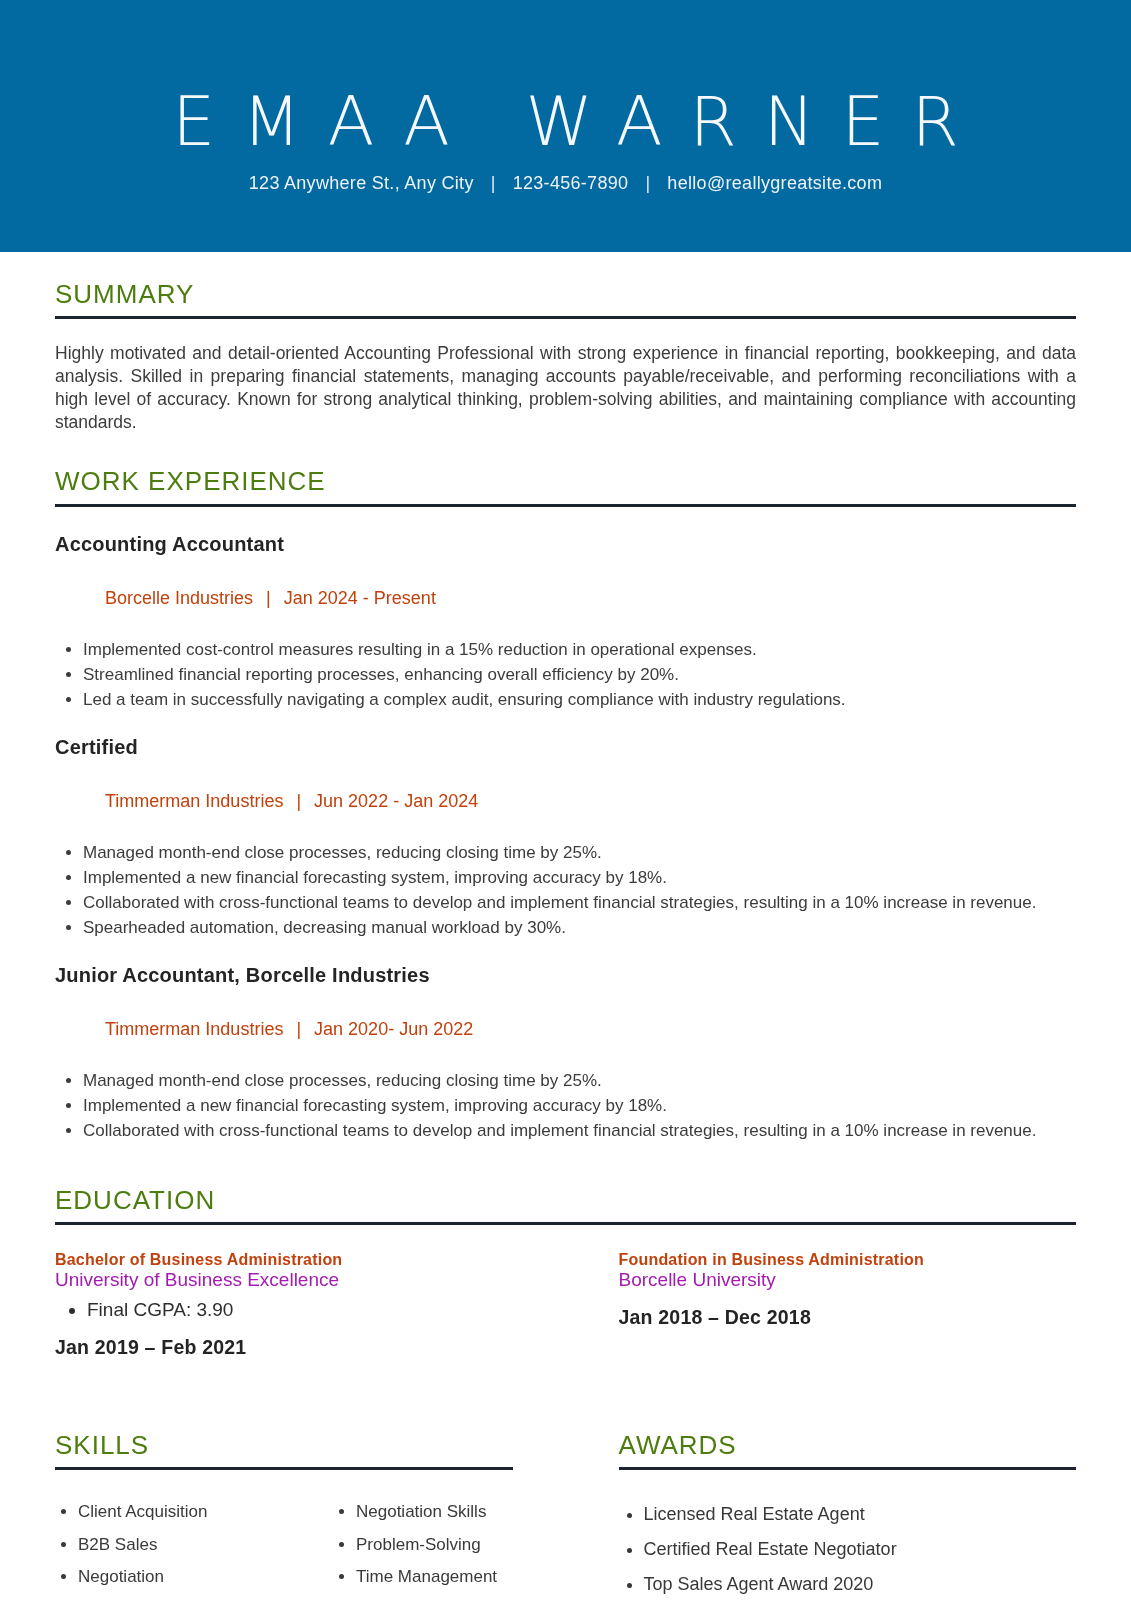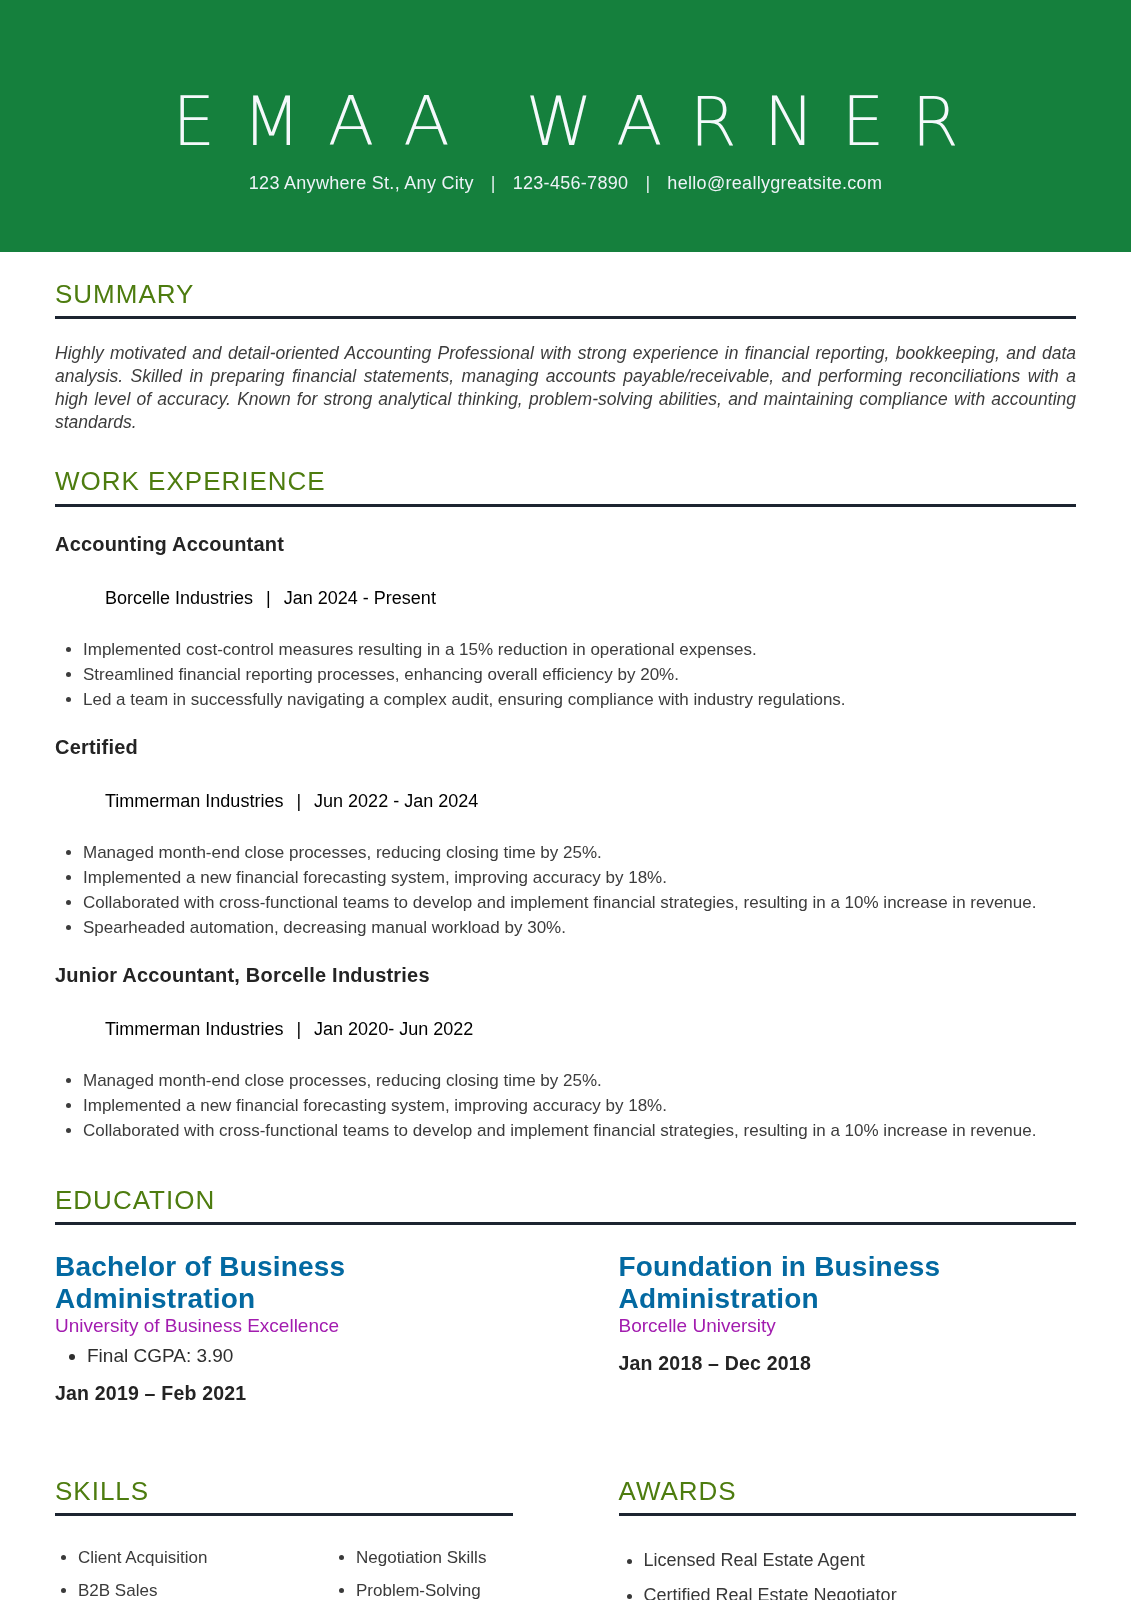--- a/index.html
+++ b/index.html
@@ -9,21 +9,21 @@
     background: #ffffff;
     font-family: "Liberation Sans", sans-serif;
     color: #3c3c3c;
     overflow: hidden;
   }
   .page { width: 1131px; height: 1600px; position: relative; }
 
   
   .hero {
     height: 252px;
-    background: #15803d;
+    background: #0369a1;
     text-align: center;
     overflow: hidden;
   }
   .hero h1 {
     margin-top: 88px;
     padding-left: 27px;           
     font-family: "DejaVu Sans", sans-serif;
     font-weight: 200;
     font-size: 68px;
     line-height: 1;
@@ -51,56 +51,55 @@
   .rule { border-top: 3px solid #1c2430; margin-top: 8px; }
 
   
   .sec-summary { padding-top: 29px; }
   .summary-text {
     margin-top: 23px;
     font-size: 17.5px;
     line-height: 23px;
     text-align: justify;
     color: #3c3c3c;
-    font-style: italic;
   }
 
   
   .sec-work { padding-top: 34px; }
   .job h3 {
     margin-top: 26px;
     font-size: 20px;
     font-weight: 700;
     letter-spacing: 0.2px;
     color: #242424;
   }
   .job .jobmeta {
     margin-top: 11px;
     font-size: 18px;
-    color: #000000;
+    color: #c2410c;
     white-space: pre-wrap;
   }
   .job .jobmeta .sep { margin: 0 13px; }
   .job ul { margin-top: 9px; padding-left: 28px; }
   .job li {
     font-size: 17px;
     line-height: 21px;
     margin-bottom: 4px;
     color: #3c3c3c;
   }
 
   
   .sec-edu { padding-top: 42px; }
   .edu-grid {
     margin-top: 26px;
     display: grid;
     grid-template-columns: 1fr 1fr;
     column-gap: 106px;
   }
-  .edu h3 { font-size: 28px; font-weight: 700; color: #0369a1; letter-spacing: 0.2px; }
+  .edu h3 { font-size: 16px; font-weight: 700; color: #c2410c; letter-spacing: 0.2px; }
   .edu .school { font-size: 19px; color: #a21caf; }
   .edu ul { margin-top: 8px; padding-left: 32px; }
   .edu li { font-size: 19px; color: #2e2e2e; }
   .edu .edudates { margin-top: 15px; font-size: 19.5px; font-weight: 700; color: #242424; letter-spacing: 0.2px; }
 
   
   .two-col {
     margin-top: 73px;
     display: grid;
     grid-template-columns: 1fr 1fr;

